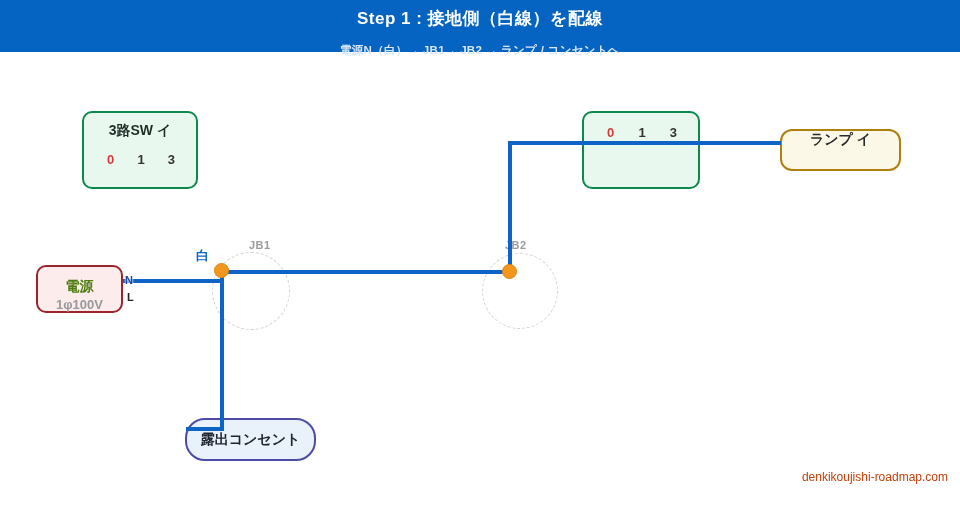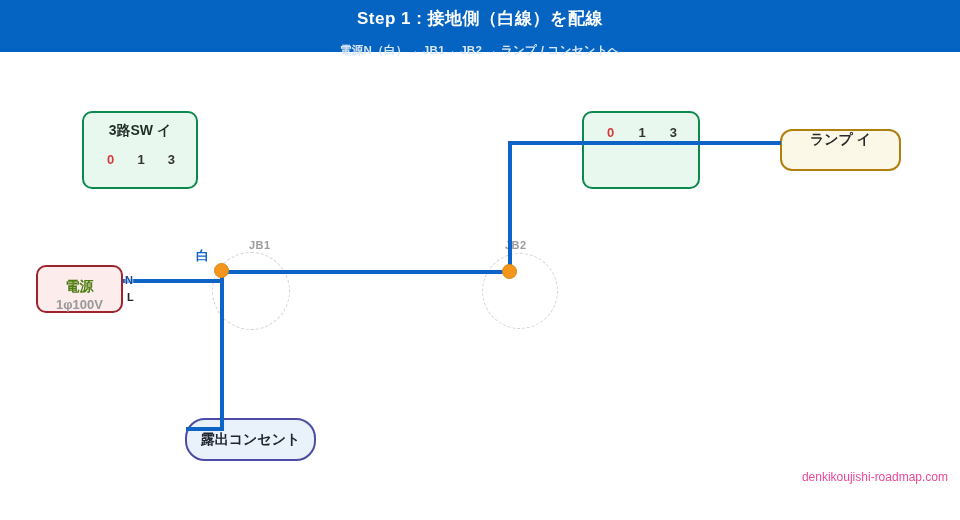--- a/index.html
+++ b/index.html
@@ -162,21 +162,21 @@
     left: 127px; top: 291px;
     font-size: 11px;
     color: #222222;
   }
 
   
   .watermark {
     position: absolute;
     right: 12px; bottom: 9px;
     font-size: 12px;
-    color: #ec4899;
+    color: #c2410c;
     z-index: 4;
   }
 </style>
 </head>
 <body>
 
 <div class="stage">
 
   <header class="topbar">
     <div class="title">Step 1 : 接地側（白線）を配線</div>

